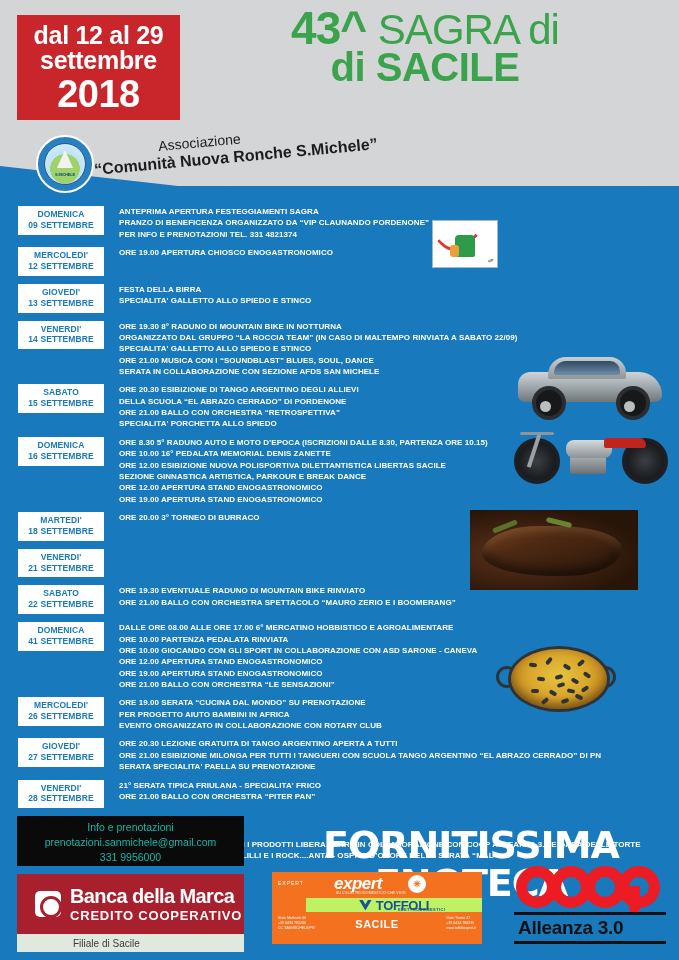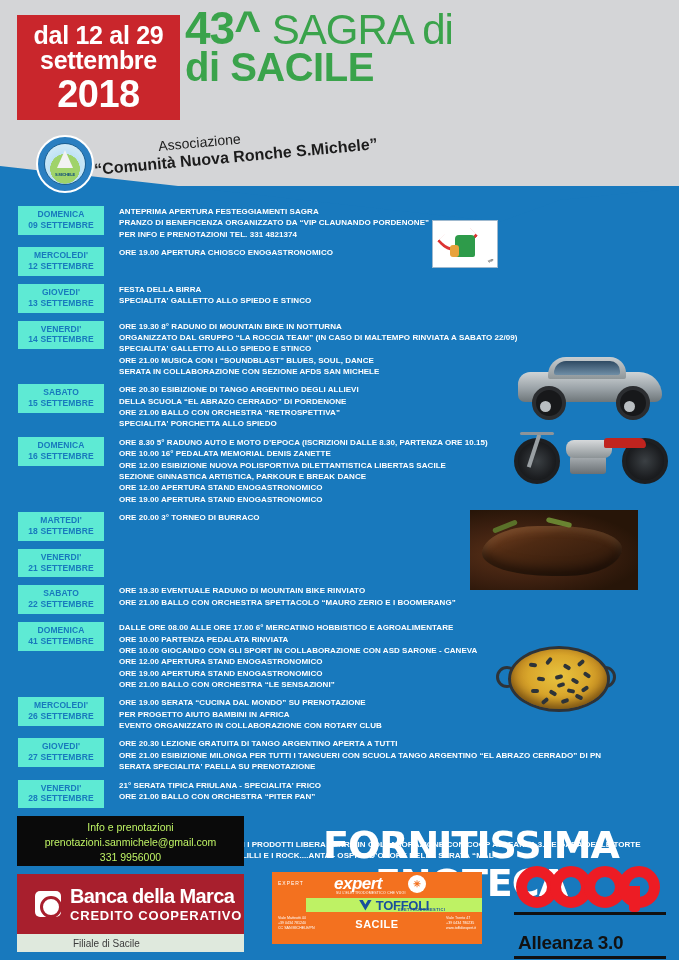--- a/index.html
+++ b/index.html
@@ -25,21 +25,21 @@
     position:absolute;left:17px;top:15px;width:163px;height:105px;
     background:#c9262c;
     display:flex;flex-direction:column;align-items:center;justify-content:center;
     color:#fff;
   }
   .date-l1{font-size:25px;font-weight:bold;line-height:1.02;letter-spacing:-.3px;}
   .date-l2{font-size:25px;font-weight:bold;line-height:1.02;letter-spacing:-.3px;}
   .date-l3{font-size:38px;font-weight:bold;line-height:1.0;margin-top:1px;letter-spacing:-.5px;}
 
   .title-wrap{
-    position:absolute;right:14px;top:6px;width:480px;text-align:left;
+    position:absolute;right:14px;top:6px;width:480px;text-align:center;
     color:#3aa34b;
   }
   .t-line1{font-size:46px;font-weight:bold;line-height:.96;letter-spacing:-1px;}
   .t-line1 .sagra{font-weight:normal;font-size:42px;}
   .t-line2{font-size:60px;font-weight:bold;line-height:.92;letter-spacing:-2px;margin-top:-3px;}
   .t-line3{font-size:40px;font-weight:bold;line-height:.95;letter-spacing:-.5px;margin-top:-2px;}
 
   
   .assoc-logo{
     position:absolute;left:36px;top:135px;width:54px;height:54px;border-radius:50%;
@@ -66,21 +66,21 @@
     position:absolute;left:92px;top:145px;width:300px;
     color:#1c1c1c;transform:rotate(-5.2deg);transform-origin:left top;
   }
   .assoc-text .l1{font-size:14px;padding-left:66px;line-height:1.12;}
   .assoc-text .l2{font-size:16px;font-weight:bold;line-height:1.12;}
 
   
   .program{position:absolute;left:0;top:205px;width:679px;}
   .row{position:relative;display:flex;align-items:flex-start;margin-bottom:6px;}
   .badge{
-    flex:0 0 82px;margin-left:17px;background:#5eead4;border:1px solid #1879bd;
+    flex:0 0 82px;margin-left:17px;background:#ffffff;border:1px solid #1879bd;
     color:#1879bd;text-align:center;padding:3px 2px 4px;
     font-size:8.5px;font-weight:bold;line-height:1.28;letter-spacing:.1px;
   }
   .badge .d2{text-decoration:none;}
   .events{flex:1;margin-left:14px;padding-top:1px;}
   .events div{
     color:#ffffff;font-size:8px;font-weight:bold;line-height:1.42;
     letter-spacing:.05px;white-space:nowrap;
   }
 
@@ -194,21 +194,21 @@
     border-radius:50%;background:transparent;
   }
   .paella .h1{left:0;} .paella .h2{right:0;}
   .paella .m{
     position:absolute;width:8px;height:4px;background:#2d3338;border-radius:3px;
   }
 
   
   .info-box{
     position:absolute;left:17px;top:816px;width:227px;height:50px;background:#0a0a0a;
-    color:#bef264;text-align:center;padding-top:4px;box-sizing:border-box;
+    color:#14b8a6;text-align:center;padding-top:4px;box-sizing:border-box;
   }
   .info-box div{font-size:10.5px;line-height:1.42;}
 
   .bank{
     position:absolute;left:17px;top:874px;width:227px;height:60px;background:#a81f2d;
     display:flex;align-items:center;
   }
   .bank .mark{
     width:26px;height:26px;margin-left:18px;background:#fff;border-radius:5px;
     position:relative;flex:0 0 26px;
@@ -281,21 +281,21 @@
     border:11px solid #ed1c24;box-sizing:border-box;
   }
   .coop-ring .o1{left:2px;} .coop-ring .o2{left:36px;} .coop-ring .o3{left:70px;}
   .coop-ring .o4{left:104px;}
   .coop-ring .tail{
     position:absolute;left:115px;top:20px;width:11px;height:26px;background:#ed1c24;
     border-radius:0 0 4px 4px;
   }
   .alleanza{
     margin-top:2px;border-top:3px solid #111;border-bottom:3px solid #111;
-    padding:17px 0 2px 4px;
+    padding:2px 0 2px 4px;
   }
   .alleanza span{font-size:19px;font-weight:bold;color:#111;letter-spacing:-.3px;}
 </style>
 </head>
 <body>
 
 <div id="poster">
 
   <div class="header-grey"></div>
   <div class="wedge2"></div>

